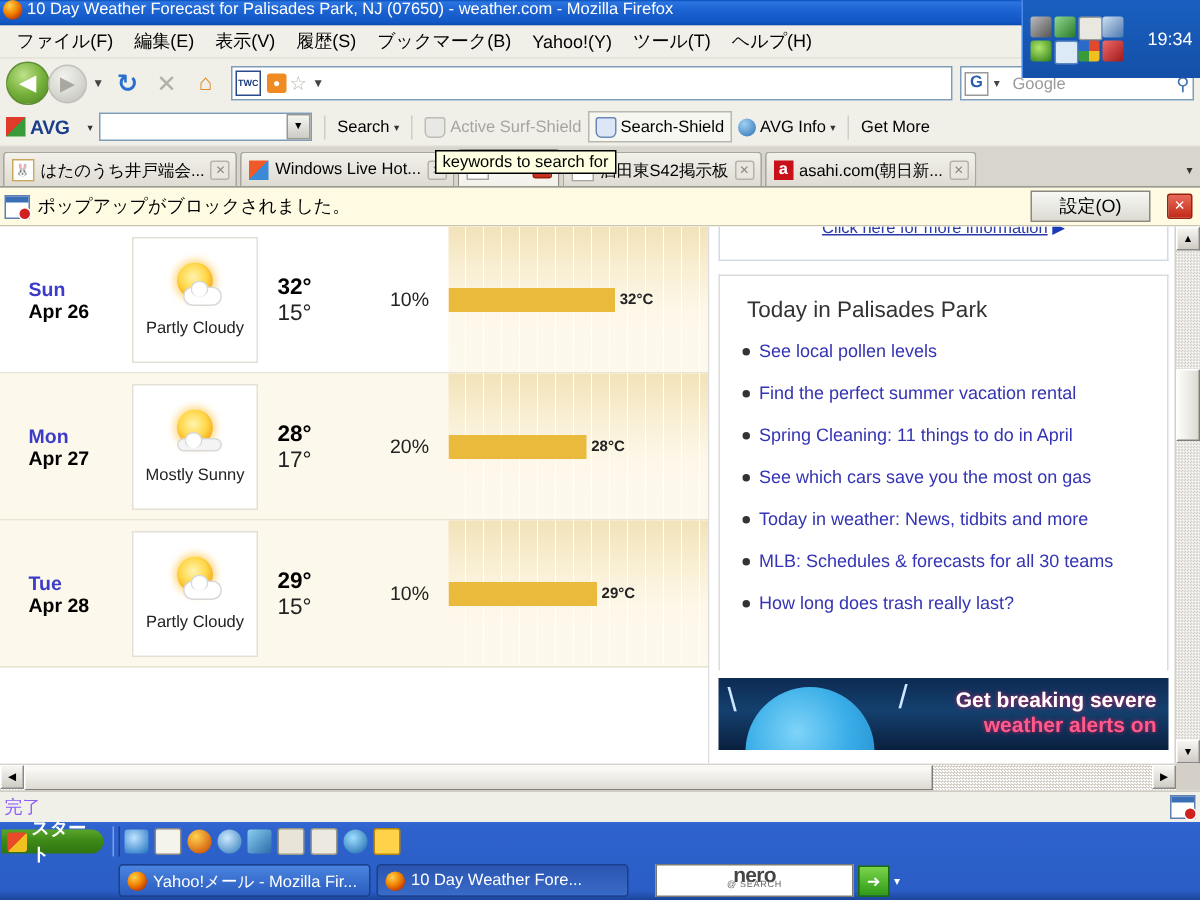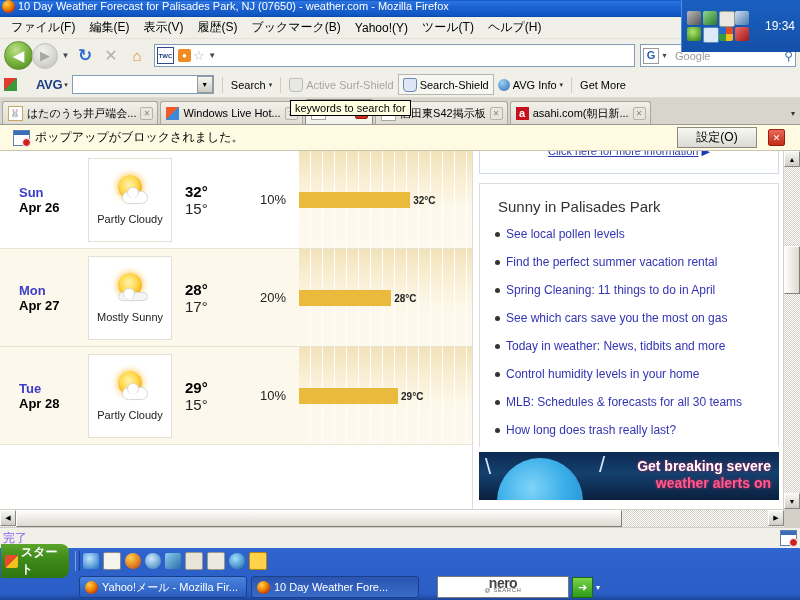--- a/index.html
+++ b/index.html
@@ -59,21 +59,21 @@
   .searchbox{width:150px;height:21px;background:#fff;border:1px solid #7f9db9;display:flex;
     align-items:center;padding:0 2px;}
   .gicon{width:14px;height:14px;border:1px solid #999;background:#fff;color:#2a5db0;font-weight:bold;
     font-size:11px;display:flex;align-items:center;justify-content:center;flex:0 0 14px;line-height:1;}
   .searchplaceholder{flex:1;color:#9a9a9a;font-size:11px;padding-left:5px;}
   .magn{color:#3a6fae;font-size:12px;}
 
   
   .avgbar{height:25px;flex:0 0 25px;background:#f0efe8;display:flex;align-items:center;padding:0 4px;
     border-bottom:1px solid #dedcd4;}
-  .avglogo{display:flex;align-items:center;gap:19px;margin-right:2px;}
+  .avglogo{display:flex;align-items:center;gap:3px;margin-right:12px;}
   .avgsq{width:13px;height:13px;background:
       linear-gradient(to bottom right,#e03a2a 0%,#e03a2a 50%,#3a9a3a 50%,#3a9a3a 100%);}
   .avgword{font-weight:bold;color:#1a3e8a;font-size:13px;letter-spacing:-0.3px;}
   .avginput{width:140px;height:17px;background:#fff;border:1px solid #7f9db9;display:flex;
     align-items:center;margin:0 4px;}
   .avgcombo{width:14px;height:15px;margin-left:auto;background:linear-gradient(to bottom,#f6f6f2,#ccccc4);
     border:1px solid #9a9a92;display:flex;align-items:center;justify-content:center;font-size:7px;}
   .avgsep{width:1px;height:16px;background:#cfcdc4;margin:0 4px;}
   .avgitem{display:flex;align-items:center;gap:3px;font-size:11px;color:#000;padding:0 4px;white-space:nowrap;}
   .avgitem.dim{color:#a6a6a0;}
@@ -100,21 +100,21 @@
   .favi.wl{background:linear-gradient(to bottom right,#f05a28 50%,#3a8ad8 50%);}
   .favi.page{background:#fff;border:1px solid #a8a8a0;}
   .favi.asahi{background:#c8101a;color:#fff;font-weight:bold;font-size:11px;line-height:1;}
   .tablistbtn{margin-left:auto;width:14px;height:22px;display:flex;align-items:center;justify-content:center;
     font-size:8px;color:#333;}
   .tooltip{position:absolute;left:290px;top:2px;background:#ffffe1;border:1px solid #000;
     font-size:11px;padding:1px 4px;z-index:40;white-space:nowrap;}
 
   
   .popupbar{height:25px;flex:0 0 25px;background:#fffbe2;border-bottom:1px solid #c8c4b0;
-    display:flex;align-items:center;padding:0 13px;gap:5px;text-align:right;}
+    display:flex;align-items:center;padding:0 3px;gap:5px;text-align:right;}
   .popico{width:15px;height:14px;background:#fff;border:1px solid #5a7fb0;position:relative;flex:0 0 15px;}
   .popico:before{content:"";position:absolute;left:0;top:0;right:0;height:4px;background:#3a6fb8;}
   .popico:after{content:"";position:absolute;right:-2px;bottom:-2px;width:7px;height:7px;
     border-radius:50%;background:#d02020;border:1px solid #fff;}
   .poptext{font-size:12px;color:#000;}
   .popbtn{margin-left:auto;height:19px;min-width:62px;padding:0 8px;font-size:12px;
     background:linear-gradient(to bottom,#f8f8f4,#dbdad2);border:1px solid #8a8880;
     display:flex;align-items:center;justify-content:center;}
   .popclose{width:15px;height:15px;margin-left:6px;margin-right:2px;
     background:linear-gradient(to bottom,#e86a5a,#c42a18);border:1px solid #9a2010;border-radius:2px;
@@ -202,21 +202,21 @@
   .statustext{font-size:12px;color:#8b5cf6;}
   .statusico{margin-left:auto;width:15px;height:14px;background:#fff;border:1px solid #5a7fb0;position:relative;}
   .statusico:before{content:"";position:absolute;left:0;top:0;right:0;height:4px;background:#3a6fb8;}
   .statusico:after{content:"";position:absolute;right:-2px;bottom:-2px;width:7px;height:7px;
     border-radius:50%;background:#d02020;border:1px solid #fff;}
 
   
   .taskbar{height:52px;flex:0 0 52px;background:linear-gradient(to bottom,#3168d5 0%,#2f62cc 8%,#2a5ec6 88%,#1b459a 100%);
     display:flex;flex-direction:column;padding:0;}
   .tbrow{height:26px;display:flex;align-items:center;}
-  .startbtn{width:68px;height:34px;margin:1px 3px 1px 1px;flex:0 0 68px;
+  .startbtn{width:68px;height:16px;margin:1px 3px 1px 1px;flex:0 0 68px;
     background:linear-gradient(to bottom,#5aa52a 0%,#3e8a18 45%,#2f7410 100%);
     border-radius:0 8px 8px 0;color:#fff;font-weight:bold;font-size:12px;
     display:flex;align-items:center;gap:3px;padding-left:4px;box-sizing:border-box;}
   .startflag{width:13px;height:13px;background:
      linear-gradient(to bottom right,#e84a2a 50%,#f0c020 50%);border-radius:2px;flex:0 0 13px;}
   .qlsep{width:3px;height:20px;border-left:1px solid #7aa0e8;border-right:1px solid #1c3f8a;margin:0 3px;}
   .qlicons{display:flex;align-items:center;gap:4px;}
   .qli{width:16px;height:16px;border-radius:2px;}
   .tray{margin-left:auto;height:48px;display:flex;align-items:center;gap:16px;
     background:linear-gradient(to bottom,#1a5fc0,#1450a8);border-left:1px solid #4a8ae8;padding:0 5px;}
@@ -441,28 +441,27 @@
       </div>
 
       <div class="rightcol">
         <div class="adstrip">
           <div class="adstriptext">
             <span>Click here for more information</span><span class="flag">▶</span>
           </div>
         </div>
 
         <div class="todaybox">
-          <div class="todaytitle">Sunny in Palisades Park</div>
+          <div class="todaytitle">Today in Palisades Park</div>
           <ul class="linklist">
             <li><a href="#">See local pollen levels</a></li>
             <li><a href="#">Find the perfect summer vacation rental</a></li>
             <li><a href="#">Spring Cleaning: 11 things to do in April</a></li>
             <li><a href="#">See which cars save you the most on gas</a></li>
             <li><a href="#">Today in weather: News, tidbits and more</a></li>
-            <li><a href="#">Control humidity levels in your home</a></li>
             <li><a href="#">MLB: Schedules &amp; forecasts for all 30 teams</a></li>
             <li><a href="#">How long does trash really last?</a></li>
           </ul>
         </div>
 
         <div class="bannerad">
           <div class="bannerglobe"></div>
           <div class="bolt" style="left:6px;top:2px;">\</div>
           <div class="bolt" style="left:120px;top:0px;">/</div>
           <div class="bannertext">

